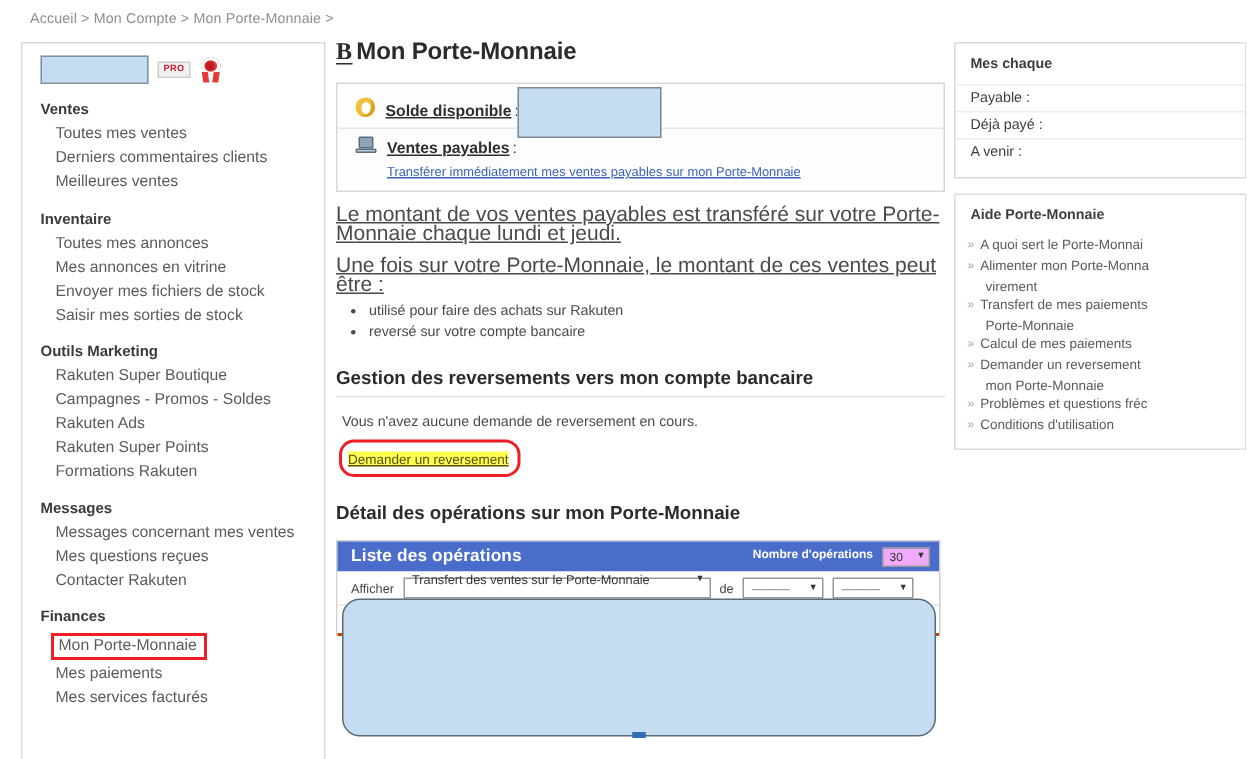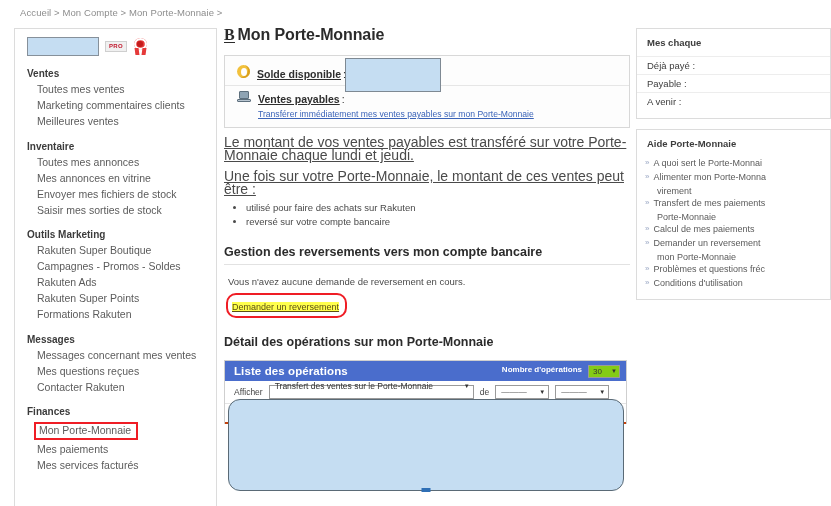--- a/index.html
+++ b/index.html
@@ -220,21 +220,21 @@
     padding: 4px 6px 4px 9px;
     height: 20px;
   }
   .ops-header-title {
     color: #ffffff; font-size: 11.5px; font-weight: bold;
     letter-spacing: .1px;
   }
   .ops-header-right { display: flex; align-items: flex-start; gap: 6px; }
   .ops-count-label { color: #ffffff; font-size: 8px; font-weight: bold; }
   .mini-select {
-    background: #84cc16; border: 1px solid #9a9a9a;
+    background: #f0abfc; border: 1px solid #9a9a9a;
     font-size: 8px; color: #333;
     height: 13px; display: flex; align-items: center;
     padding: 0 2px 0 4px; gap: 5px;
     min-width: 32px; justify-content: space-between;
   }
   .caret { font-size: 6px; color: #333; line-height: 6px; }
 
   .ops-filters {
     display: flex; align-items: center; gap: 6px;
     padding: 4px 6px 4px 9px;
@@ -336,21 +336,21 @@
       <div class="rosette">
         <div class="ring"></div>
           <div class="tail-l"></div>
           <div class="tail-r"></div>
       </div>
     </div>
 
     
     <div class="nav-group-title">Ventes</div>
     <div class="nav-item">Toutes mes ventes</div>
-    <div class="nav-item">Marketing commentaires clients</div>
+    <div class="nav-item">Derniers commentaires clients</div>
     <div class="nav-item">Meilleures ventes</div>
 
     
     <div class="nav-group-title">Inventaire</div>
     <div class="nav-item">Toutes mes annonces</div>
     <div class="nav-item">Mes annonces en vitrine</div>
     <div class="nav-item">Envoyer mes fichiers de stock</div>
     <div class="nav-item">Saisir mes sorties de stock</div>
 
     
@@ -455,22 +455,22 @@
   </div>
 
   <div class="redact-rows">
     <div class="nub"></div>
   </div>
 
   <div class="right-col">
 
     <div class="right-panel">
       <div class="right-panel-title">Mes chaque</div>
+      <div class="kv-row">Payable :</div>
       <div class="kv-row">Déjà payé :</div>
-      <div class="kv-row">Payable :</div>
       <div class="kv-row">A venir :</div>
     </div>
 
     <div class="right-panel">
       <div class="right-panel-title">Aide Porte-Monnaie</div>
 
       <div class="help-item">
         <span class="chev">»</span>
         <span class="help-text">A quoi sert le Porte-Monnai</span>
       </div>

